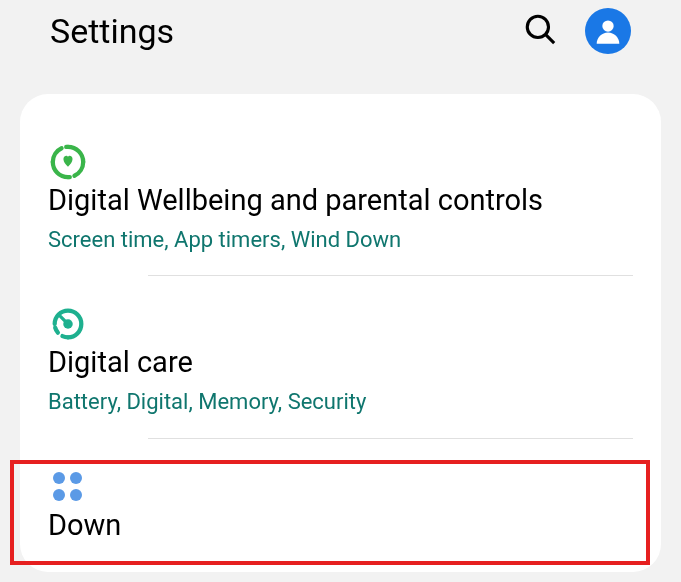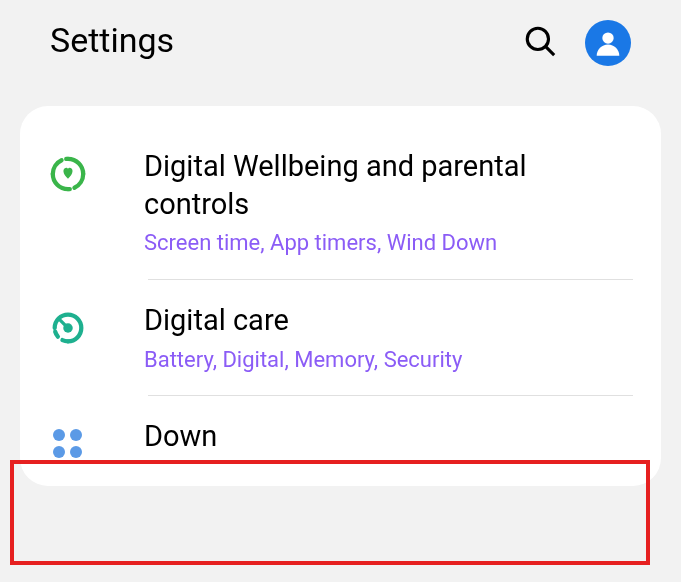--- a/index.html
+++ b/index.html
@@ -9,23 +9,23 @@
     }
     body {
       width: 681px;
       height: 582px;
       background: #f2f2f2;
       font-family: -apple-system, BlinkMacSystemFont, "Segoe UI", Roboto, sans-serif;
       overflow: hidden;
     }
     .header {
       display: flex;
-      align-items: flex-start;
+      align-items: center;
       justify-content: space-between;
-      padding: 20px 50px 40px 50px;
+      padding: 8px 50px 40px 50px;
     }
     .header-title {
       font-size: 34px;
       font-weight: 400;
       color: #000;
     }
     .header-actions {
       display: flex;
       align-items: center;
       gap: 28px;
@@ -48,20 +48,21 @@
       margin: 0 20px;
       border-radius: 28px;
       padding: 20px 0 0 0;
     }
     .settings-item {
       display: flex;
       align-items: flex-start;
       padding: 22px 28px;
       cursor: pointer;
       position: relative;
+      flex-direction: column;
     }
     .settings-item:not(:last-child)::after {
       content: "";
       position: absolute;
       bottom: 0;
       left: 128px;
       right: 28px;
       height: 1px;
       background: #e0e0e0;
     }
@@ -80,21 +81,21 @@
     }
     .item-title {
       font-size: 29px;
       font-weight: 400;
       color: #000;
       line-height: 1.3;
       margin-bottom: 6px;
     }
     .item-subtitle {
       font-size: 22px;
-      color: #8b5cf6;
+      color: #0f766e;
       line-height: 1.3;
     }
     .highlight-box {
       position: absolute;
       border: 4px solid #e62020;
       pointer-events: none;
     }
     .apps-dots {
       display: grid;
       grid-template-columns: 1fr 1fr;

